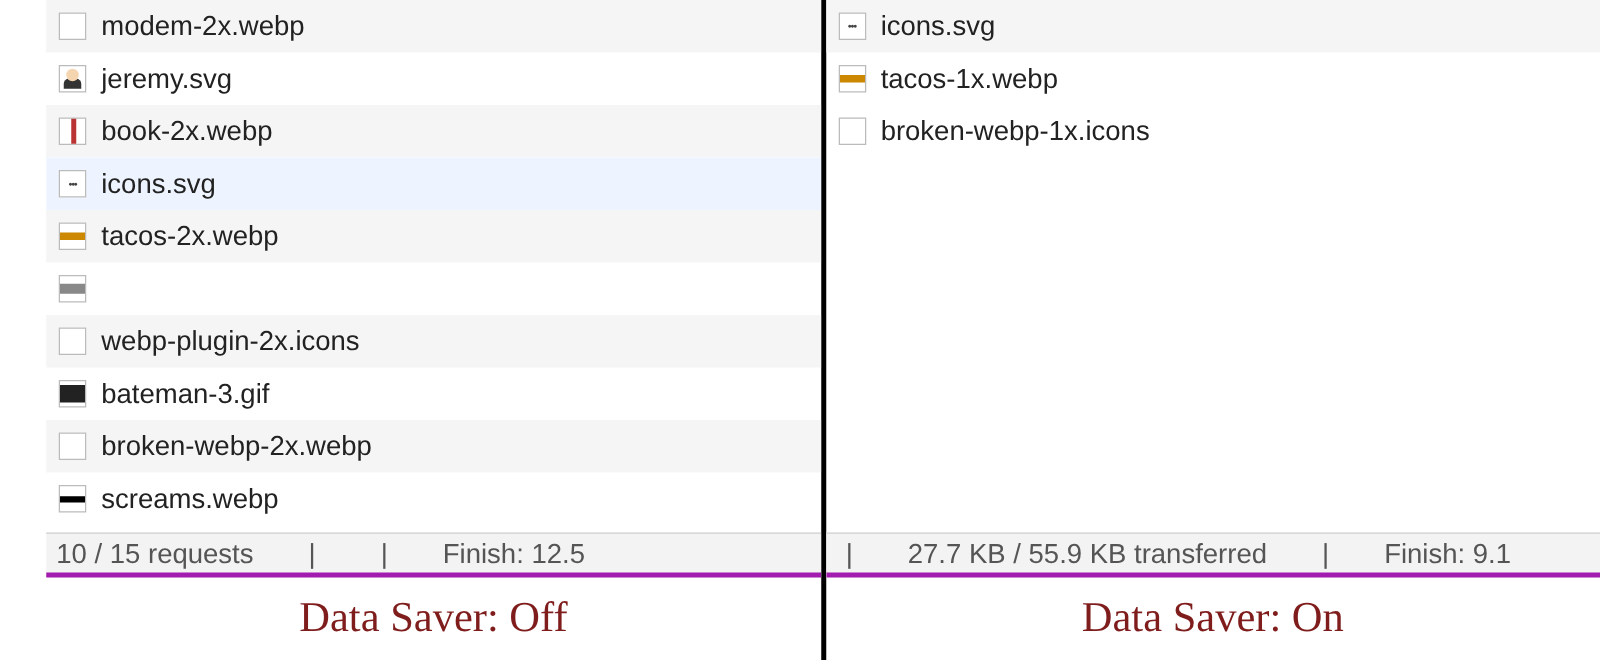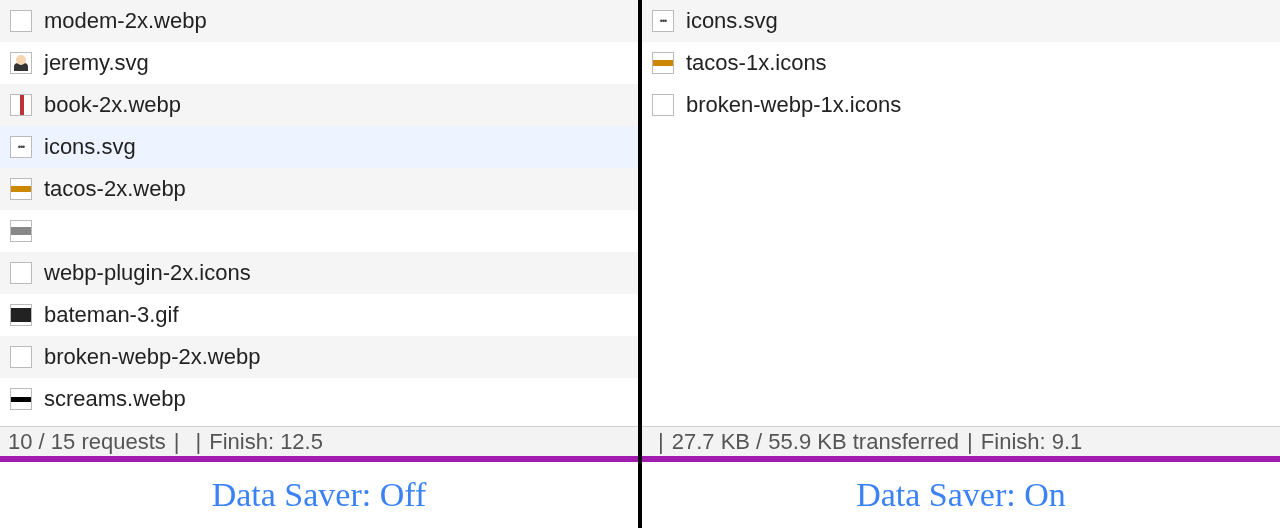--- a/index.html
+++ b/index.html
@@ -10,21 +10,21 @@
       background: #fff;
       display: flex;
     }
     .panel {
       flex: 1;
       display: flex;
       flex-direction: column;
       position: relative;
       overflow: hidden;
     }
-    .panel.left { border-right: 4px solid #000; }
+    .panel.left { border-right: 4px solid #000; padding-left: 37px; }
     .list {
       flex: 1;
       display: flex;
       flex-direction: column;
     }
     .row {
       display: flex;
       align-items: center;
       height: 42px;
       padding-left: 10px;
@@ -58,37 +58,38 @@
     }
     .icon-box.person::before {
       content: ""; width: 14px; height: 8px; border-radius: 4px 4px 0 0;
       background: #333; position: absolute; bottom: 2px;
     }
     .icon-box .dots { font-size: 9px; color: #444; line-height: 1; letter-spacing: -1px; }
     .icon-box.blank { background: #fff; }
     .status {
       height: 36px;
       border-top: 1px solid #cfcfcf;
-      border-bottom: 6px solid #a21caf;
+      border-bottom: 4px solid #a21caf;
       background: #f3f3f3;
       font-size: 22px;
       color: #555;
       display: flex;
       align-items: center;
       padding-left: 8px;
       white-space: nowrap;
+      gap: 36px;
     }
     .status .sep { margin: 0 8px; }
     .caption {
       height: 66px;
       display: flex;
       align-items: center;
       justify-content: center;
       font-size: 34px;
-      color: #3b82f6;
+      color: #7f1d1d;
       font-family: Georgia, "Times New Roman", serif;
     }
   </style>
 </head>
 <body>
 
 <div class="panel left">
   <div class="list" id="list-left">
       <div class="row striped">
         <div class="icon-box blank"></div>
@@ -156,21 +157,21 @@
       <div class="row striped">
         <div class="icon-box ">
           <div class="dots">•••</div>
         </div>
         <span>icons.svg</span>
       </div>
       <div class="row">
         <div class="icon-box ">
           <div class="strip"></div>
         </div>
-        <span>tacos-1x.icons</span>
+        <span>tacos-1x.webp</span>
       </div>
       <div class="row">
         <div class="icon-box blank"></div>
         <span>broken-webp-1x.icons</span>
       </div>
     </div>
   <div class="status">
     <span class="sep">|</span>
     <span>27.7 KB / 55.9 KB transferred</span>
     <span class="sep">|</span>

